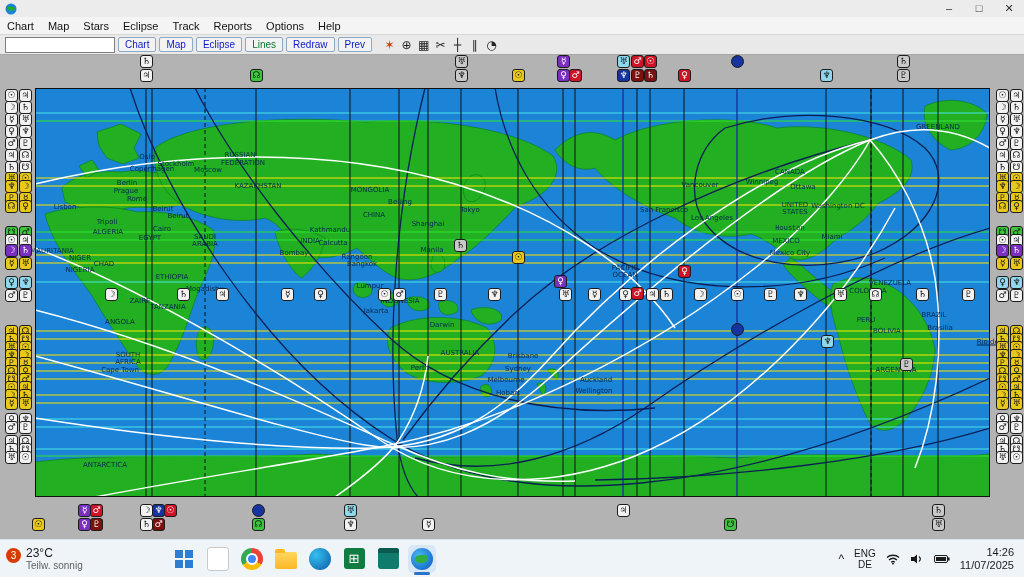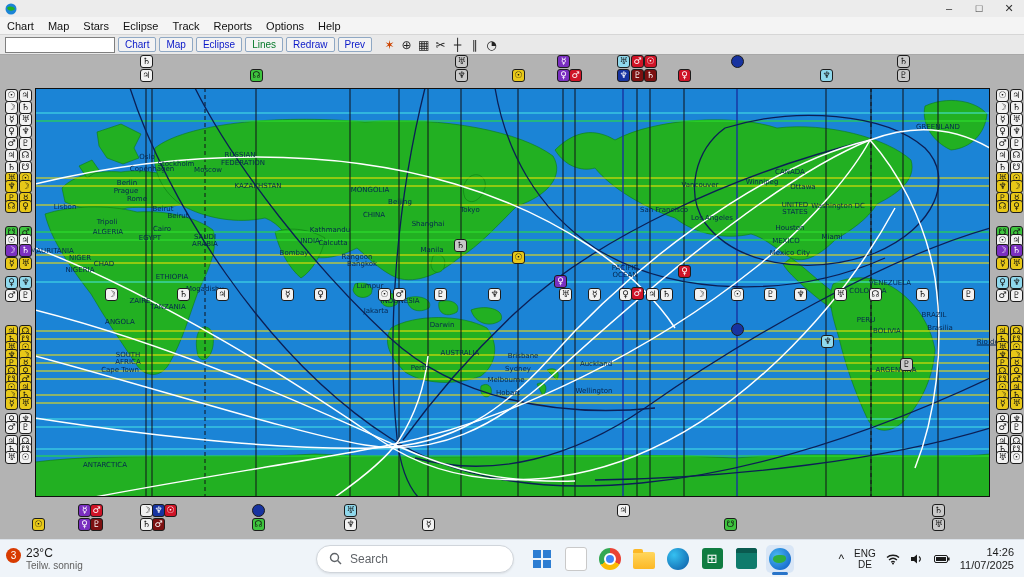--- a/index.html
+++ b/index.html
@@ -257,33 +257,33 @@
       <span class="map-label" style="left: 370px; top: 286px;">Lumpur</span>
       <span class="map-label" style="left: 400px; top: 301px;">INDONESIA</span>
       <span class="map-label" style="left: 376px; top: 311px;">Jakarta</span>
       <span class="map-label" style="left: 442px; top: 325px;">Darwin</span>
       <span class="map-label" style="left: 460px; top: 353px;">AUSTRALIA</span>
       <span class="map-label" style="left: 420px; top: 368px;">Perth</span>
       <span class="map-label" style="left: 523px; top: 356px;">Brisbane</span>
       <span class="map-label" style="left: 518px; top: 369px;">Sydney</span>
       <span class="map-label" style="left: 506px; top: 380px;">Melbourne</span>
       <span class="map-label" style="left: 508px; top: 393px;">Hobart</span>
-      <span class="map-label" style="left: 596px; top: 364px;">Auckland</span>
+      <span class="map-label" style="left: 596px; top: 380px;">Auckland</span>
       <span class="map-label" style="left: 594px; top: 391px;">Wellington</span>
       <span class="map-label" style="left: 105px; top: 465px;">ANTARCTICA</span>
       <span class="map-label" style="left: 700px; top: 185px;">Vancouver</span>
       <span class="map-label" style="left: 762px; top: 182px;">Winnipeg</span>
       <span class="map-label" style="left: 803px; top: 187px;">Ottawa</span>
       <span class="map-label" style="left: 790px; top: 172px;">CANADA</span>
       <span class="map-label" style="left: 664px; top: 210px;">San Francisco</span>
       <span class="map-label" style="left: 712px; top: 218px;">Los Angeles</span>
       <span class="map-label" style="left: 795px; top: 205px;">UNITED</span>
       <span class="map-label" style="left: 795px; top: 212px;">STATES</span>
       <span class="map-label" style="left: 838px; top: 206px;">Washington DC</span>
-      <span class="map-label" style="left: 790px; top: 228px;">Houston</span>
+      <span class="map-label" style="left: 790px; top: 228px; font-family: Liberation Mono, monospace;">Houston</span>
       <span class="map-label" style="left: 832px; top: 237px;">Miami</span>
       <span class="map-label" style="left: 786px; top: 241px;">MEXICO</span>
       <span class="map-label" style="left: 790px; top: 253px;">Mexico City</span>
       <span class="map-label" style="left: 938px; top: 127px;">GREENLAND</span>
       <span class="map-label" style="left: 890px; top: 283px;">VENEZUELA</span>
       <span class="map-label" style="left: 868px; top: 291px;">COLOMBIA</span>
       <span class="map-label" style="left: 866px; top: 320px;">PERU</span>
       <span class="map-label" style="left: 925px; top: 315px; margin-left: 9px;">BRAZIL</span>
       <span class="map-label" style="left: 887px; top: 331px;">BOLIVIA</span>
       <span class="map-label" style="left: 940px; top: 328px;">Brasilia</span>
@@ -491,27 +491,20 @@
     </div>
 
   <div class="taskbar">
     <div class="weather">
       <span class="badge">3</span>
       <span>
         <div class="w-temp">23°C</div>
         <div class="w-desc">Teilw. sonnig</div>
       </span>
     </div>
-    <div class="search-pill">
-      <svg width="13" height="13" viewBox="0 0 13 13">
-        <circle cx="5.5" cy="5.5" r="4" fill="none" stroke="#5f6368" stroke-width="1.4"></circle>
-        <line x1="8.6" y1="8.6" x2="12" y2="12" stroke="#5f6368" stroke-width="1.4"></line>
-      </svg>
-      <span>Search</span>
-    </div>
     <div class="task-icons">
       <span class="tb-ico">
           <span class="ico-win">
             <i></i>
             <i></i>
             <i></i>
             <i></i>
           </span>
         </span>
       <span class="tb-ico">

